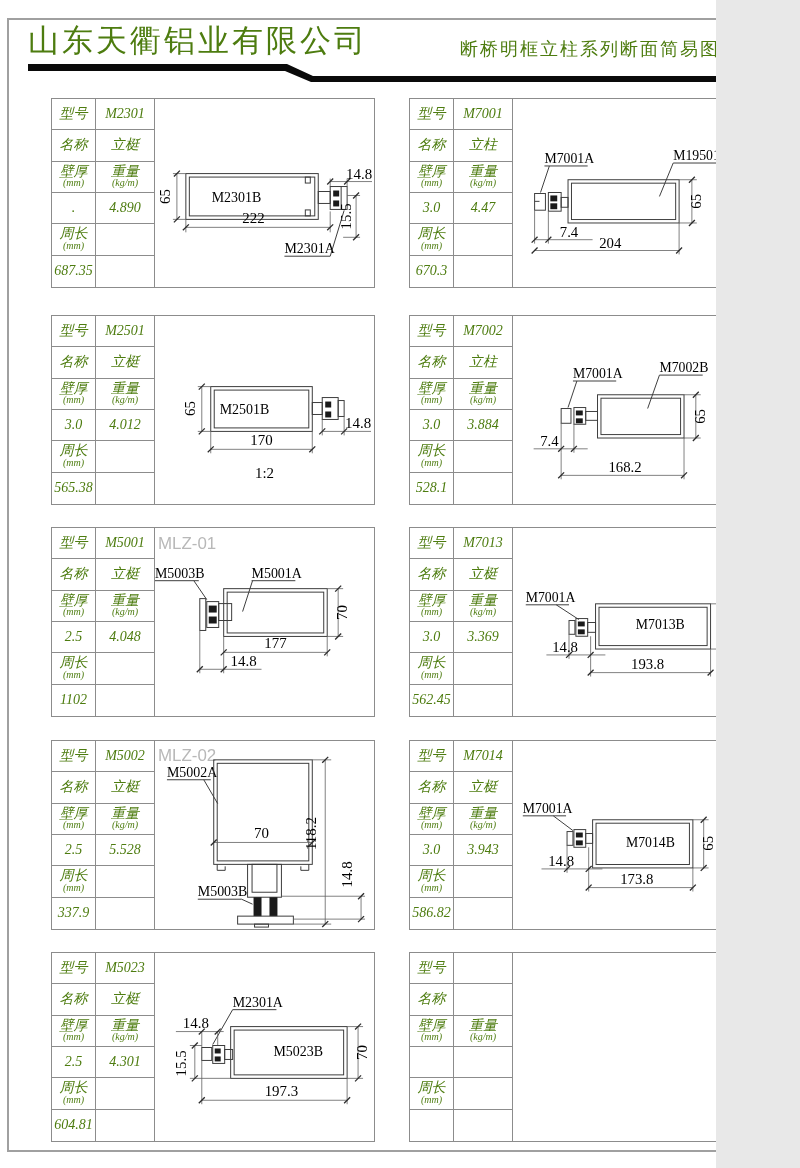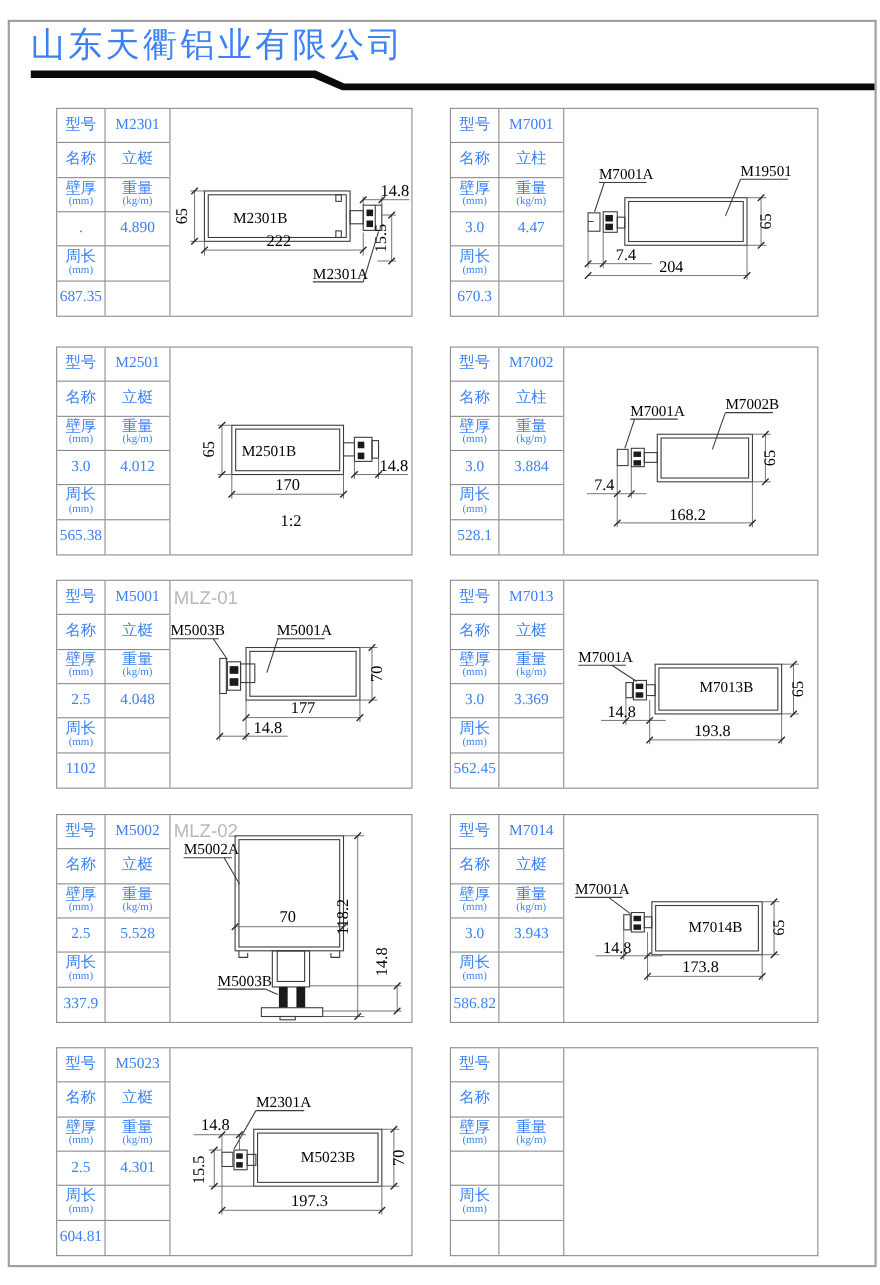--- a/index.html
+++ b/index.html
@@ -1,27 +1,27 @@
 <!DOCTYPE html>
 <html><head>
 <meta charset="utf-8">
 <style>
   html,body{margin:0;padding:0;background:#e8e8e8;}
-  .page{position:relative;width:800px;height:1168px;background:#ffffff;overflow:hidden;
-        font-family:"Liberation Serif",serif;color:#3b82f6;}
+  .page{position:relative;width:716px;height:1168px;background:#ffffff;overflow:hidden;
+        font-family:"Liberation Serif",serif;color:#4d7c0f;}
   .frame{position:absolute;left:7px;top:18px;width:786px;height:1130px;border:2px solid #a0a0a0;}
   .company{position:absolute;left:28px;top:20px;font-size:31px;letter-spacing:3px;white-space:nowrap;}
   .doc-title{position:absolute;left:460px;top:37px;font-size:18px;letter-spacing:2px;white-space:nowrap;}
   .hdr-svg{position:absolute;left:0;top:0;width:800px;height:100px;}
 
   .block{position:absolute;border:1px solid #8c8c8c;background:#fff;}
   .bl{left:51px;width:322px;height:188px;}
   .br{left:409px;width:333px;height:188px;}
   .ptable{position:absolute;left:0;top:0;bottom:0;width:102px;border-right:1px solid #8c8c8c;
-          display:grid;grid-template-columns:44px 1fr;grid-template-rows:repeat(6,1fr);}
+          display:grid;grid-template-columns:44px 1fr;grid-template-rows:repeat(6,1fr);font-style:italic;}
   .tc{border-bottom:1px solid #8c8c8c;display:flex;flex-direction:column;align-items:center;
       justify-content:center;font-size:14px;overflow:hidden;line-height:1.05;}
   .c1{border-right:1px solid #8c8c8c;}
   .lr{border-bottom:none;}
   .unit{font-size:10px;margin-top:-1px;}
   .drawing{position:absolute;left:102px;top:0;right:0;bottom:0;}
   .drawing svg{width:100%;height:100%;display:block;}
 
   .s{stroke:#3c3c3c;stroke-width:1;fill:none;}
   .sd{stroke:#606060;stroke-width:0.8;fill:none;}
@@ -30,20 +30,21 @@
   text.t{font-family:"Liberation Serif",serif;font-size:14px;fill:#000;}
   text.dim{font-family:"Liberation Serif",serif;font-size:15px;fill:#000;}
   text.wm{font-family:"Liberation Sans",sans-serif;font-size:17px;fill:#b8b8b8;}
 </style>
 </head>
 <body>
 
 <div class="page">
   <div class="frame"></div>
   <div class="company">山东天衢铝业有限公司</div>
+  <div class="doc-title">断桥明框立柱系列断面简易图</div>
   <svg class="hdr-svg" viewBox="0 0 800 100">
     <polygon points="28,64 287,64 313,76 795,76 795,82 311,82 285,71 28,71" fill="#0a0a0a"></polygon>
   </svg>
 
   <div class="block bl" style="top:98px">
     <div class="ptable">
       <div class="tc c1">型号</div>
       <div class="tc">M2301</div>
       <div class="tc c1">名称</div>
       <div class="tc">立梃</div>

